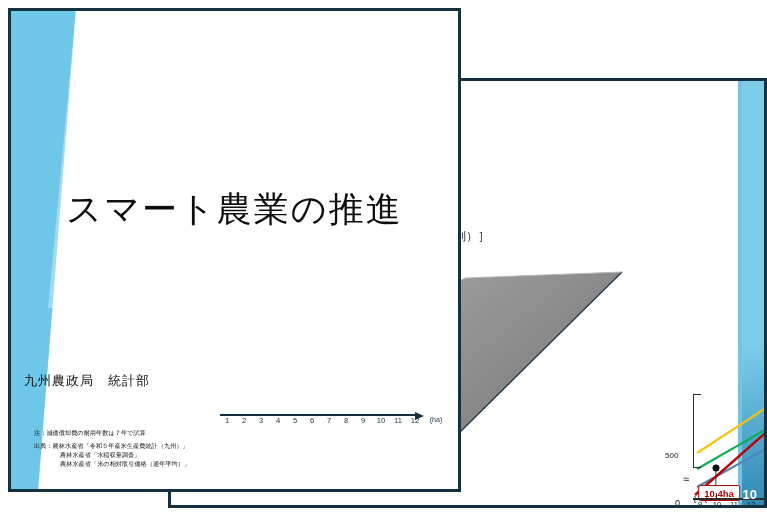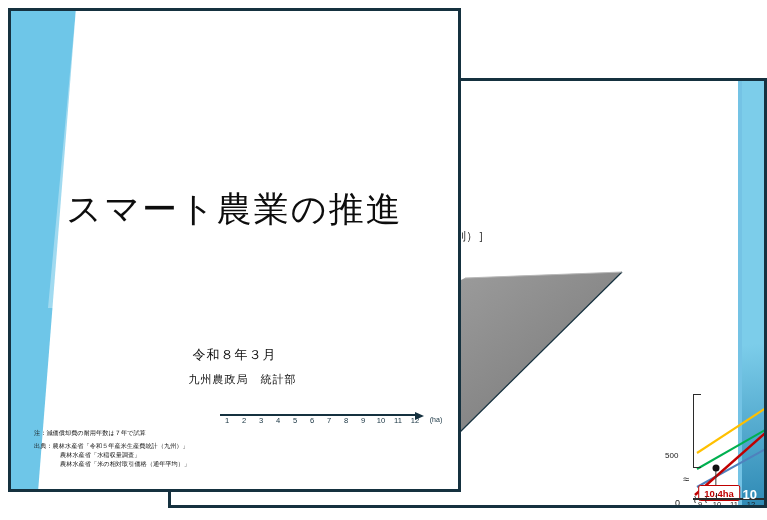--- a/index.html
+++ b/index.html
@@ -67,21 +67,21 @@
     overflow:hidden;
   }
   .front-body{position:absolute;inset:0;background:#ffffff;}
   .deco{position:absolute;left:0;top:0;height:100%;}
   .title-main{
     position:absolute;left:0;right:0;top:178px;text-align:center;
     font-size:35px;color:#0d0d0d;letter-spacing:2px;
     font-family:Liberation Serif, serif;
   }
   .sub1{position:absolute;left:0;right:0;top:338px;text-align:center;font-size:13px;color:#111;letter-spacing:1px;}
-  .sub2{position:absolute;left:16px;right:0;top:364px;text-align:center;font-size:11px;color:#111;letter-spacing:1px;}
+  .sub2{position:absolute;left:16px;right:0;top:364px;text-align:left;font-size:13px;color:#111;letter-spacing:1px;}
 
   .front-axis{position:absolute;left:212px;bottom:76px;width:196px;height:2px;background:#15313f;}
   .front-xticks{position:absolute;left:212px;bottom:64px;width:204px;height:12px;}
   .front-xticks span{position:absolute;font-size:7.6px;color:#15313f;transform:translateX(-50%);}
   .front-arrow{position:absolute;right:-8px;bottom:-3.5px;width:0;height:0;
     border-left:9px solid #15313f;border-top:4.5px solid transparent;border-bottom:4.5px solid transparent;}
   .front-notes{position:absolute;left:26px;bottom:24px;font-size:6.2px;color:#111;line-height:9px;}
   .front-notes .blk{margin-top:4px;}
   .front-border{position:absolute;inset:0;border:3px solid #15313f;box-sizing:border-box;pointer-events:none;}
 </style>
@@ -178,21 +178,20 @@
       <svg class="deco" viewBox="0 0 453 484" preserveAspectRatio="none" style="width:453px;">
         <polygon points="0,0 68,0 30,484 0,484" fill="#6ec6e8"></polygon>
         <polygon points="68,0 82,0 52,300 40,300" fill="#ffffff" opacity="0.35"></polygon>
       </svg>
 
       <svg class="deco" viewBox="0 0 200 484" preserveAspectRatio="none" style="left:253px;width:200px;">
         <polygon points="90,0 200,0 200,300 42,300" fill="#ffffff"></polygon>
       </svg>
 
       <div class="title-main">スマート農業の推進</div>
-      <div class="sub1">令和８年３月</div>
       <div class="sub2">九州農政局　統計部</div>
 
       <div class="front-axis">
         <div class="front-arrow"></div>
       </div>
       <div class="front-xticks">
         <span style="left:7px;">1</span>
         <span style="left:24px;">2</span>
         <span style="left:41px;">3</span>
         <span style="left:58px;">4</span>

